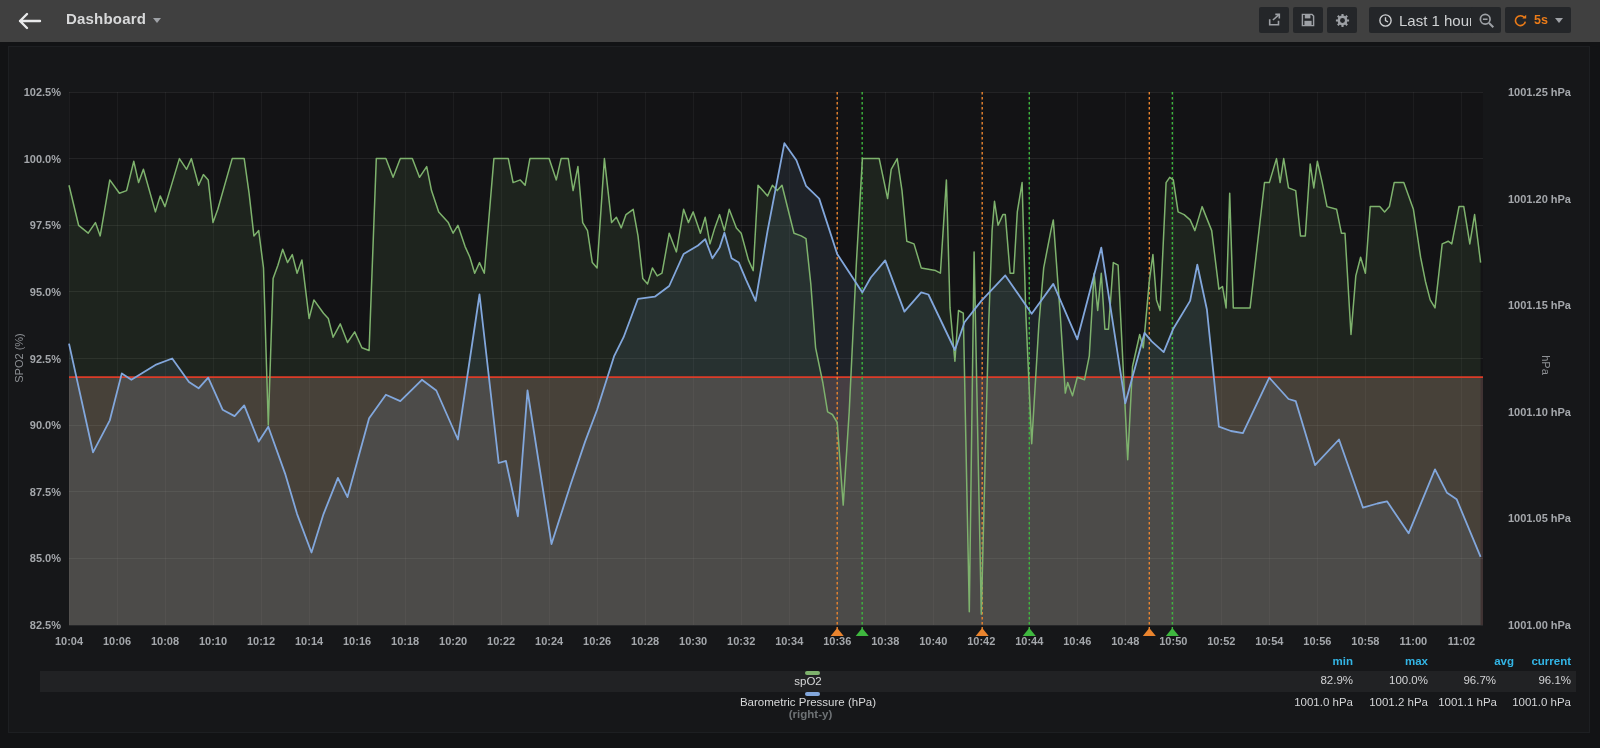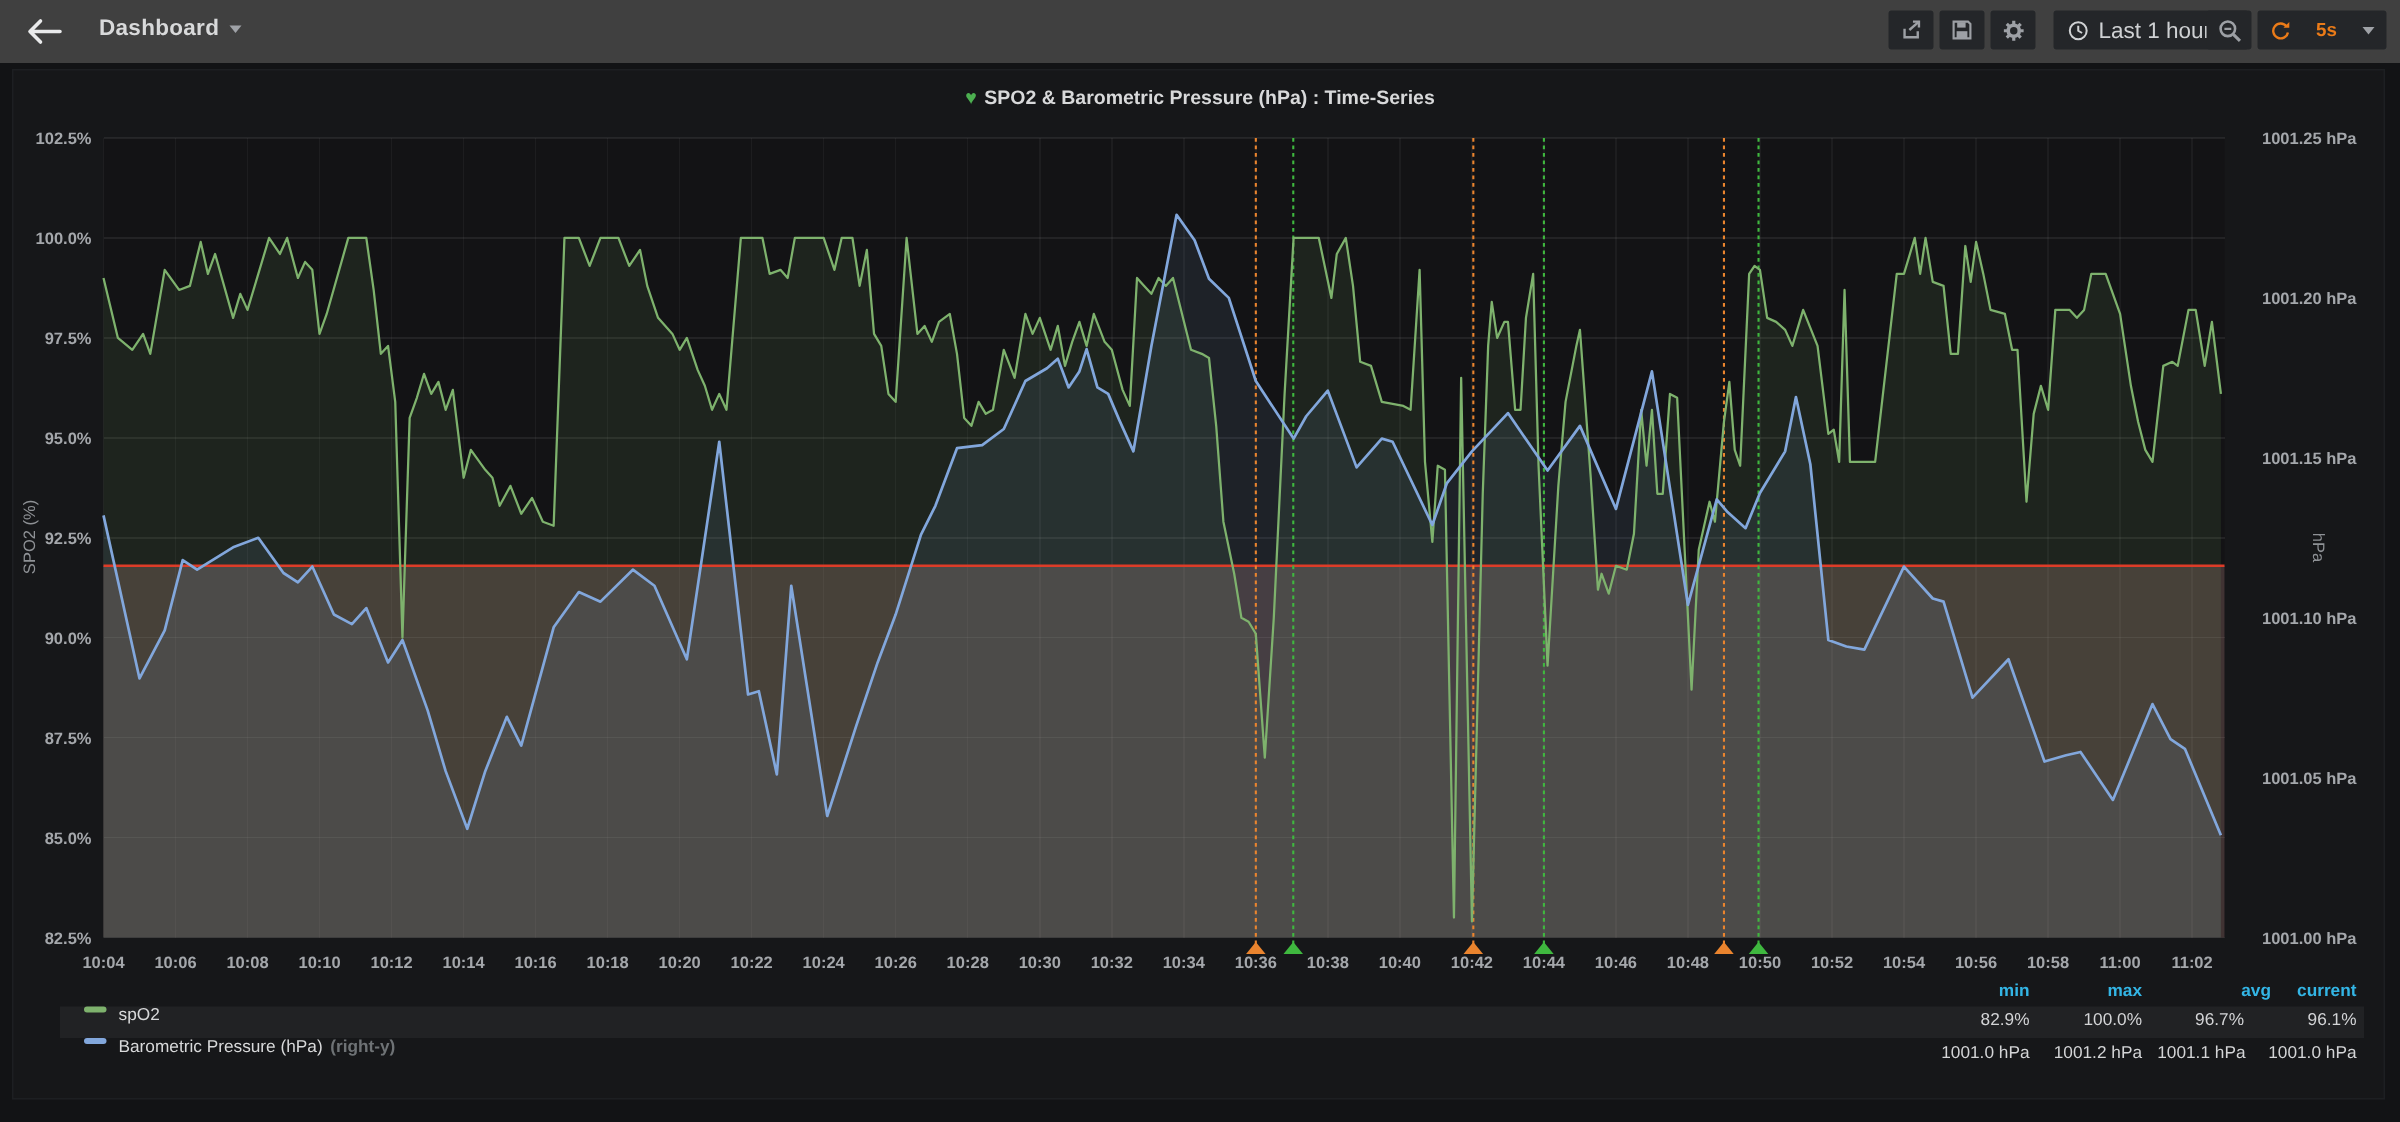--- a/index.html
+++ b/index.html
@@ -6,31 +6,31 @@
     font-family:"Liberation Sans","DejaVu Sans",sans-serif;-webkit-font-smoothing:antialiased;}
   #stage{position:absolute;inset:0;width:1600px;height:748px;}
   
   .topnav{position:absolute;left:0;top:0;width:1600px;height:42px;background:#404040;padding-left:32px;}
   .backbtn{position:absolute;left:8px;top:4px;width:42px;height:34px;display:flex;align-items:center;justify-content:center;cursor:pointer;}
   .dash-title{position:absolute;left:66px;top:10px;font-size:15px;font-weight:600;color:#d8d9da;letter-spacing:.2px;cursor:pointer;}
   .caret{display:inline-block;width:0;height:0;border-left:4px solid transparent;border-right:4px solid transparent;border-top:5px solid #9fa2a7;vertical-align:middle;margin-left:7px;}
   .navbtn{position:absolute;top:7px;height:26px;background:#242629;border-radius:2px;display:flex;align-items:center;justify-content:center;color:#9da0a5;cursor:pointer;}
   .navbtn svg{display:block;}
   .timebtn{padding:0 9px;font-size:15px;color:#cfd1d3;gap:6px;}
-  .refreshbtn{padding:0 8px;gap:16px;}
+  .refreshbtn{padding:0 8px;gap:6px;}
   .refresh-int{font-size:12.5px;font-weight:700;color:#eb7b18;}
   
   .panel{position:absolute;left:8px;top:46px;width:1582px;height:687px;background:#161719;border:1px solid #1d1f22;box-sizing:border-box;}
   .panel-title{position:absolute;left:0;top:57px;width:1600px;text-align:center;font-size:13px;font-weight:700;color:#d8d9da;cursor:pointer;}
   .heart{color:#4caf50;font-size:13px;margin-right:5px;}
   
   .legend{position:absolute;left:40px;top:654px;width:1536px;font-size:11.5px;}
   .lg-head{position:relative;height:17px;}
   .lg-col{position:absolute;top:1px;color:#33b5e5;font-weight:700;cursor:pointer;}
-  .lg-row{position:relative;height:21px;display:flex;align-items:flex-start;}
+  .lg-row{position:relative;height:21px;display:flex;align-items:center;flex-direction:column;}
   .lg-row.hl{background:rgba(255,255,255,0.05);}
   .lg-dash{width:15px;height:4px;border-radius:2px;margin-left:16px;margin-right:8px;flex:none;cursor:pointer;}
   .lg-label{color:#d8d9da;cursor:pointer;}
   .lg-suffix{color:#6e7275;margin-left:5px;font-weight:bold;}
   .lg-val{position:absolute;top:3px;color:#d3d4d6;}
   .r2 .lg-val{top:4px;}
   text{font-family:"Liberation Sans","DejaVu Sans",sans-serif;}
 </style>
 </head>
 <body>
@@ -90,23 +90,20 @@
         <path d="M16.4 11.5 a6.6 6.6 0 1 1 -1.2 -5.3" stroke="#eb7b18" stroke-width="2.1" fill="none"></path>
         <path d="M17.6 2.2 v5.2 h-5.2 z" fill="#eb7b18"></path>
       </svg>
       <span class="refresh-int">5s</span>
       <span class="caret" style="margin-left:1px;"></span>
     </div>
   </div>
 
   <div class="panel"></div>
 
-  <div class="panel-title">
-    <span class="heart">♥</span><span>SPO2 &amp; Barometric Pressure (hPa) : Time-Series</span>
-  </div>
 
   <svg id="chart" width="1600" height="748" style="position:absolute;left:0;top:0;">
       <rect x="69" y="92" width="1414" height="533" fill="#131315"></rect>
       <g>
         <line x1="69" y1="92" x2="69" y2="625" stroke="rgba(255,255,255,0.045)" shape-rendering="crispEdges"></line>
         <line x1="117.01358234295415" y1="92" x2="117.01358234295415" y2="625" stroke="rgba(255,255,255,0.045)" shape-rendering="crispEdges"></line>
         <line x1="165.0271646859083" y1="92" x2="165.0271646859083" y2="625" stroke="rgba(255,255,255,0.045)" shape-rendering="crispEdges"></line>
         <line x1="213.04074702886248" y1="92" x2="213.04074702886248" y2="625" stroke="rgba(255,255,255,0.045)" shape-rendering="crispEdges"></line>
         <line x1="261.0543293718166" y1="92" x2="261.0543293718166" y2="625" stroke="rgba(255,255,255,0.045)" shape-rendering="crispEdges"></line>
         <line x1="309.06791171477084" y1="92" x2="309.06791171477084" y2="625" stroke="rgba(255,255,255,0.045)" shape-rendering="crispEdges"></line>

